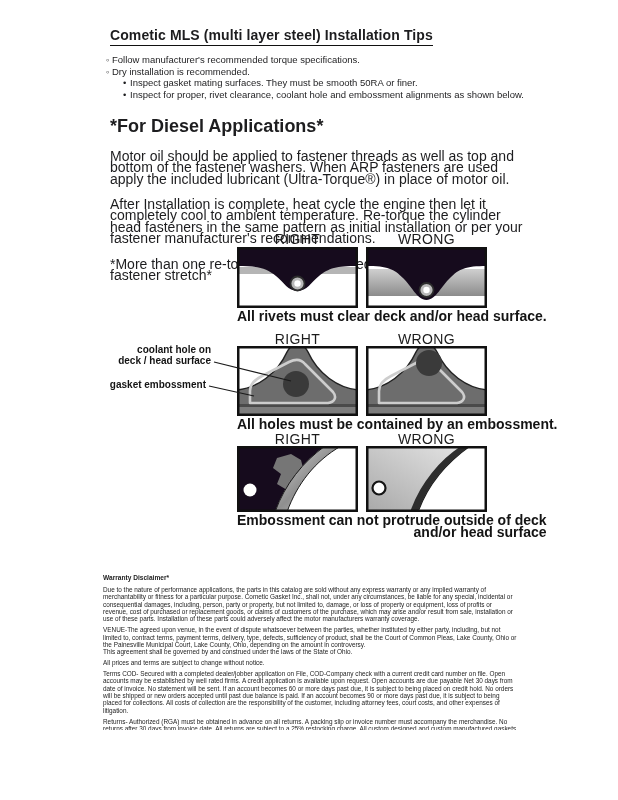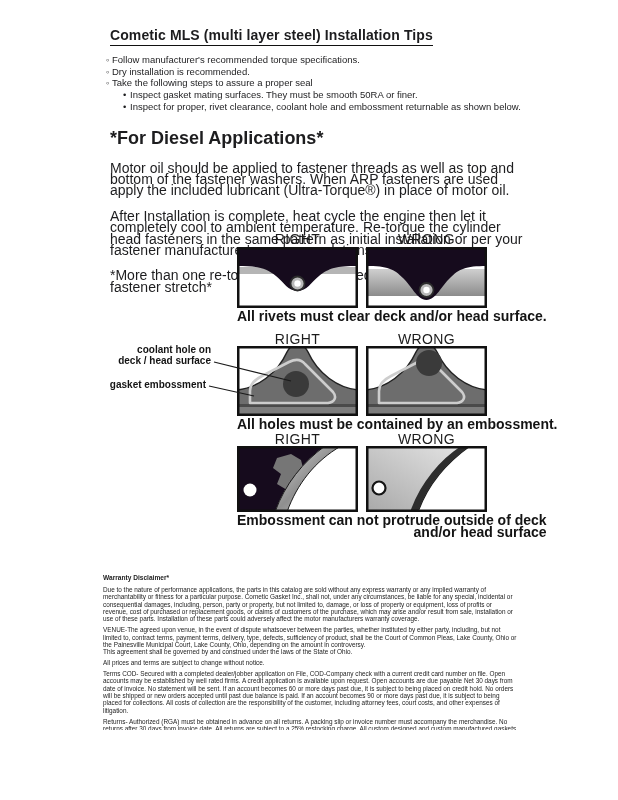--- a/index.html
+++ b/index.html
@@ -37,23 +37,22 @@
 </head>
 <body>
 
 <div class="page">
 
   <div class="content">
     <div class="titlewrap"><h1 class="doc-title">Cometic MLS (multi layer steel) Installation Tips</h1></div>
     <ul class="tips">
       <li class="lvl1">Follow manufacturer's recommended torque specifications.</li>
       <li class="lvl1">Dry installation is recommended.</li>
-      <li class="lvl1">Take the following steps to assure a proper seal</li>
       <li class="lvl2">Inspect gasket mating surfaces.  They must be smooth 50RA or finer.</li>
-      <li class="lvl2">Inspect for proper, rivet clearance, coolant hole and embossment returnable as shown below.</li>
+      <li class="lvl2">Inspect for proper, rivet clearance, coolant hole and embossment alignments as shown below.</li>
     </ul>
     <h2 class="diesel-heading">*For Diesel Applications*</h2>
     <p class="diesel-p">Motor oil should be applied to fastener threads as well as top and bottom of the fastener washers. When ARP fasteners are used apply the included lubricant (Ultra-Torque®) in place of motor oil.</p>
     <p class="diesel-p">After Installation is complete, heat cycle the engine then let it completely cool to ambient temperature. Re-torque the cylinder head fasteners in the same pattern as initial installation or per your fastener manufacturer's recommendations.</p>
     <p class="diesel-p">*More than one re-torque may be required to achieve proper fastener stretch*</p>
   </div>
 
   <div class="fig-label" style="left:237px;top:231px;">RIGHT</div>
   <div class="fig-label" style="left:366px;top:231px;">WRONG</div>
 

